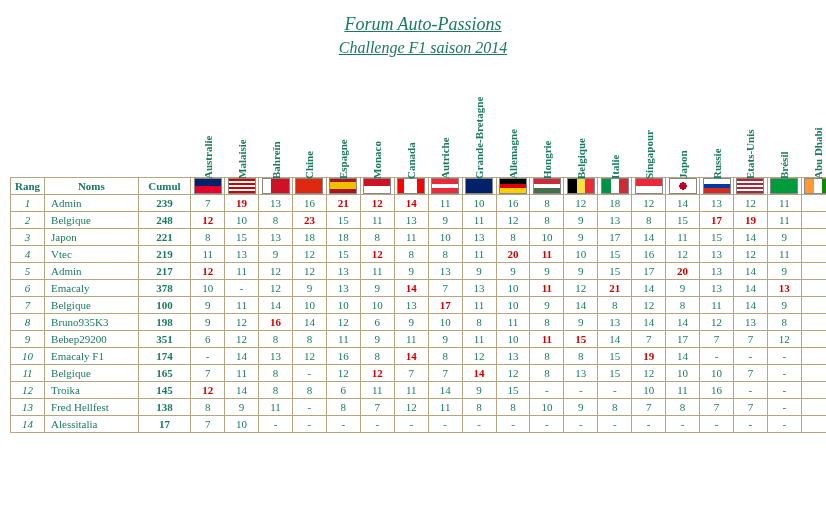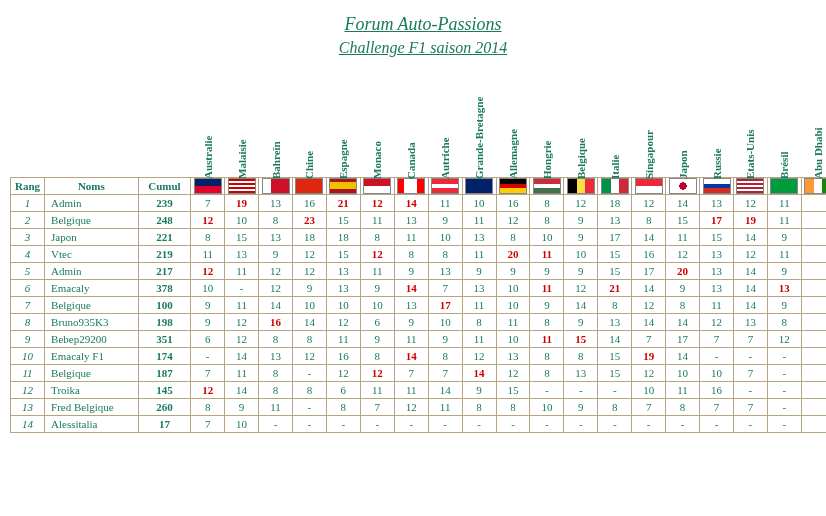--- a/index.html
+++ b/index.html
@@ -348,21 +348,21 @@
         <td class="red" style="width: 26px;">19</td>
         <td style="width: 26px;">14</td>
         <td style="width: 26px;">-</td>
         <td style="width: 26px;">-</td>
         <td style="width: 26px;">-</td>
         <td style="width: 26px;"></td>
       </tr>
       <tr>
         <td class="rank">11</td>
         <td class="name">Belgique</td>
-        <td class="cum">187</td>
+        <td class="cum">165</td>
         <td style="width: 26px;">7</td>
         <td style="width: 26px;">11</td>
         <td style="width: 26px;">8</td>
         <td style="width: 26px;">-</td>
         <td style="width: 26px;">12</td>
         <td class="red" style="width: 26px;">12</td>
         <td style="width: 26px;">7</td>
         <td style="width: 26px;">7</td>
         <td class="red" style="width: 26px;">14</td>
         <td style="width: 26px;">12</td>
@@ -395,22 +395,22 @@
         <td style="width: 26px;">-</td>
         <td style="width: 26px;">10</td>
         <td style="width: 26px;">11</td>
         <td style="width: 26px;">16</td>
         <td style="width: 26px;">-</td>
         <td style="width: 26px;">-</td>
         <td style="width: 26px;"></td>
       </tr>
       <tr>
         <td class="rank">13</td>
-        <td class="name">Fred Belgique</td>
-        <td class="cum">260</td>
+        <td class="name">Fred Hellfest</td>
+        <td class="cum">138</td>
         <td style="width: 26px;">8</td>
         <td style="width: 26px;">9</td>
         <td style="width: 26px;">11</td>
         <td style="width: 26px;">-</td>
         <td style="width: 26px;">8</td>
         <td style="width: 26px;">7</td>
         <td style="width: 26px;">12</td>
         <td style="width: 26px;">11</td>
         <td style="width: 26px;">8</td>
         <td style="width: 26px;">8</td>

